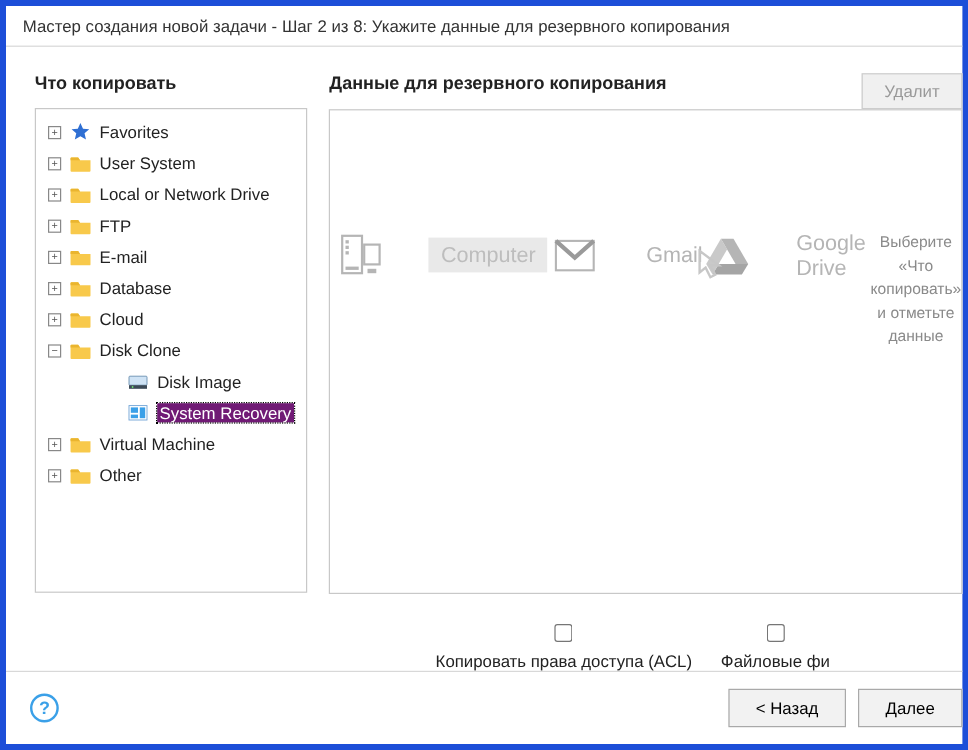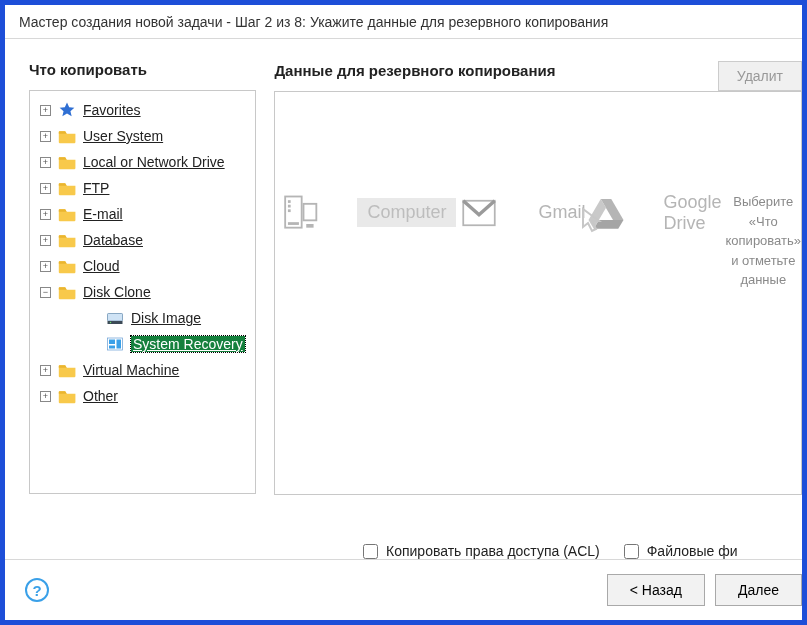--- a/index.html
+++ b/index.html
@@ -4,47 +4,47 @@
   <style>
     * { margin: 0; padding: 0; box-sizing: border-box; }
     body { font-family: "Segoe UI", Tahoma, sans-serif; font-size: 13px; background: #fff; overflow: hidden; width: 807px; height: 625px; }
     .window { width: 807px; height: 625px; display: flex; flex-direction: column; border: 5px solid #1d4ed8; }
     .titlebar { padding: 9px 14px 8px; font-size: 14px; color: #333; border-bottom: 1px solid #d8d8d8; }
     .content { flex: 1; display: flex; gap: 18px; padding: 22px 0 0 24px; position: relative; }
     .col { display: flex; flex-direction: column; }
     .col-left { width: 312px; }
     .col-right { flex: 1; position: relative; }
     .col-header { font-size: 15px; font-weight: 600; color: #222; margin-bottom: 12px; }
-    .header-row { display: flex; align-items: center; gap: 14px; }
+    .header-row { display: flex; gap: 14px; }
     .btn-delete { margin-left: auto; padding: 6px 18px; border: 1px solid #ccc; background: #f0f0f0; color: #999; font-size: 14px; cursor: default; }
     .tree-box, .right-box { border: 1px solid #c8c8c8; background: #fff; height: 404px; overflow: auto; }
     .tree { list-style: none; padding: 6px 4px; }
     .tree-row { display: flex; align-items: center; height: 26px; white-space: nowrap; }
     .tree-row.level-0 { padding-left: 6px; }
     .tree-row.level-1 { padding-left: 54px; }
     .expander { width: 11px; height: 11px; border: 1px solid #888; display: inline-flex; align-items: center; justify-content: center; font-size: 9px; line-height: 1; color: #555; margin-right: 6px; cursor: pointer; user-select: none; }
     .expander.blank { border: none; }
     .icon { width: 20px; height: 17px; margin-right: 6px; display: inline-flex; align-items: center; justify-content: center; }
-    .node-label { font-size: 14px; color: #222; text-decoration: underline; }
-    .node-label.selected { background: #15803d; color: #fff; outline: 1px dotted #000; outline-offset: 0; padding: 0 2px; }
+    .node-label { font-size: 14px; color: #222; }
+    .node-label.selected { background: #701a75; color: #fff; outline: 1px dotted #000; outline-offset: 0; padding: 0 2px; }
     
     .icon-star svg { width: 18px; height: 18px; }
     .icon-folder svg { width: 19px; height: 16px; }
     .icon-disk svg { width: 18px; height: 16px; }
     .icon-sys svg { width: 18px; height: 16px; }
     
     .right-inner { display: flex; flex-direction: row; align-items: center; padding-top: 72px; color: #b5b5b5; position: relative; }
     .big-item { display: flex; align-items: center; gap: 36px; margin-bottom: 28px; font-size: 18px; }
     .big-item .il { width: 46px; height: 46px; display: flex; align-items: center; justify-content: center; }
     .big-item.boxed .lbl { background: #e9e9e9; padding: 4px 10px; color: #bdbdbd; }
     .cursor-ph { position: absolute; top: 115px; left: 305px; }
     .hint { text-align: center; color: #8a8a8a; font-size: 13px; line-height: 1.5; margin-top: 28px; }
     
     .chk-row { display: flex; align-items: center; gap: 24px; padding: 14px 0 0 358px; font-size: 14px; color: #222; }
-    .chk { display: inline-flex; align-items: center; gap: 8px; }
+    .chk { display: inline-flex; align-items: center; gap: 8px; flex-direction: column; }
     .chk input { width: 15px; height: 15px; }
     
     .footer { border-top: 1px solid #d8d8d8; padding: 14px 0 14px 20px; display: flex; align-items: center; gap: 10px; }
     .help-icon { width: 24px; height: 24px; border: 2px solid #3aa0e8; border-radius: 50%; color: #3aa0e8; display: flex; align-items: center; justify-content: center; font-weight: bold; font-size: 15px; cursor: pointer; }
     .footer-spacer { flex: 1; }
     .btn { padding: 7px 22px; border: 1px solid #a9a9a9; background: #f2f2f2; font-size: 14px; cursor: pointer; }
   </style>
 </head>
 <body>
 

